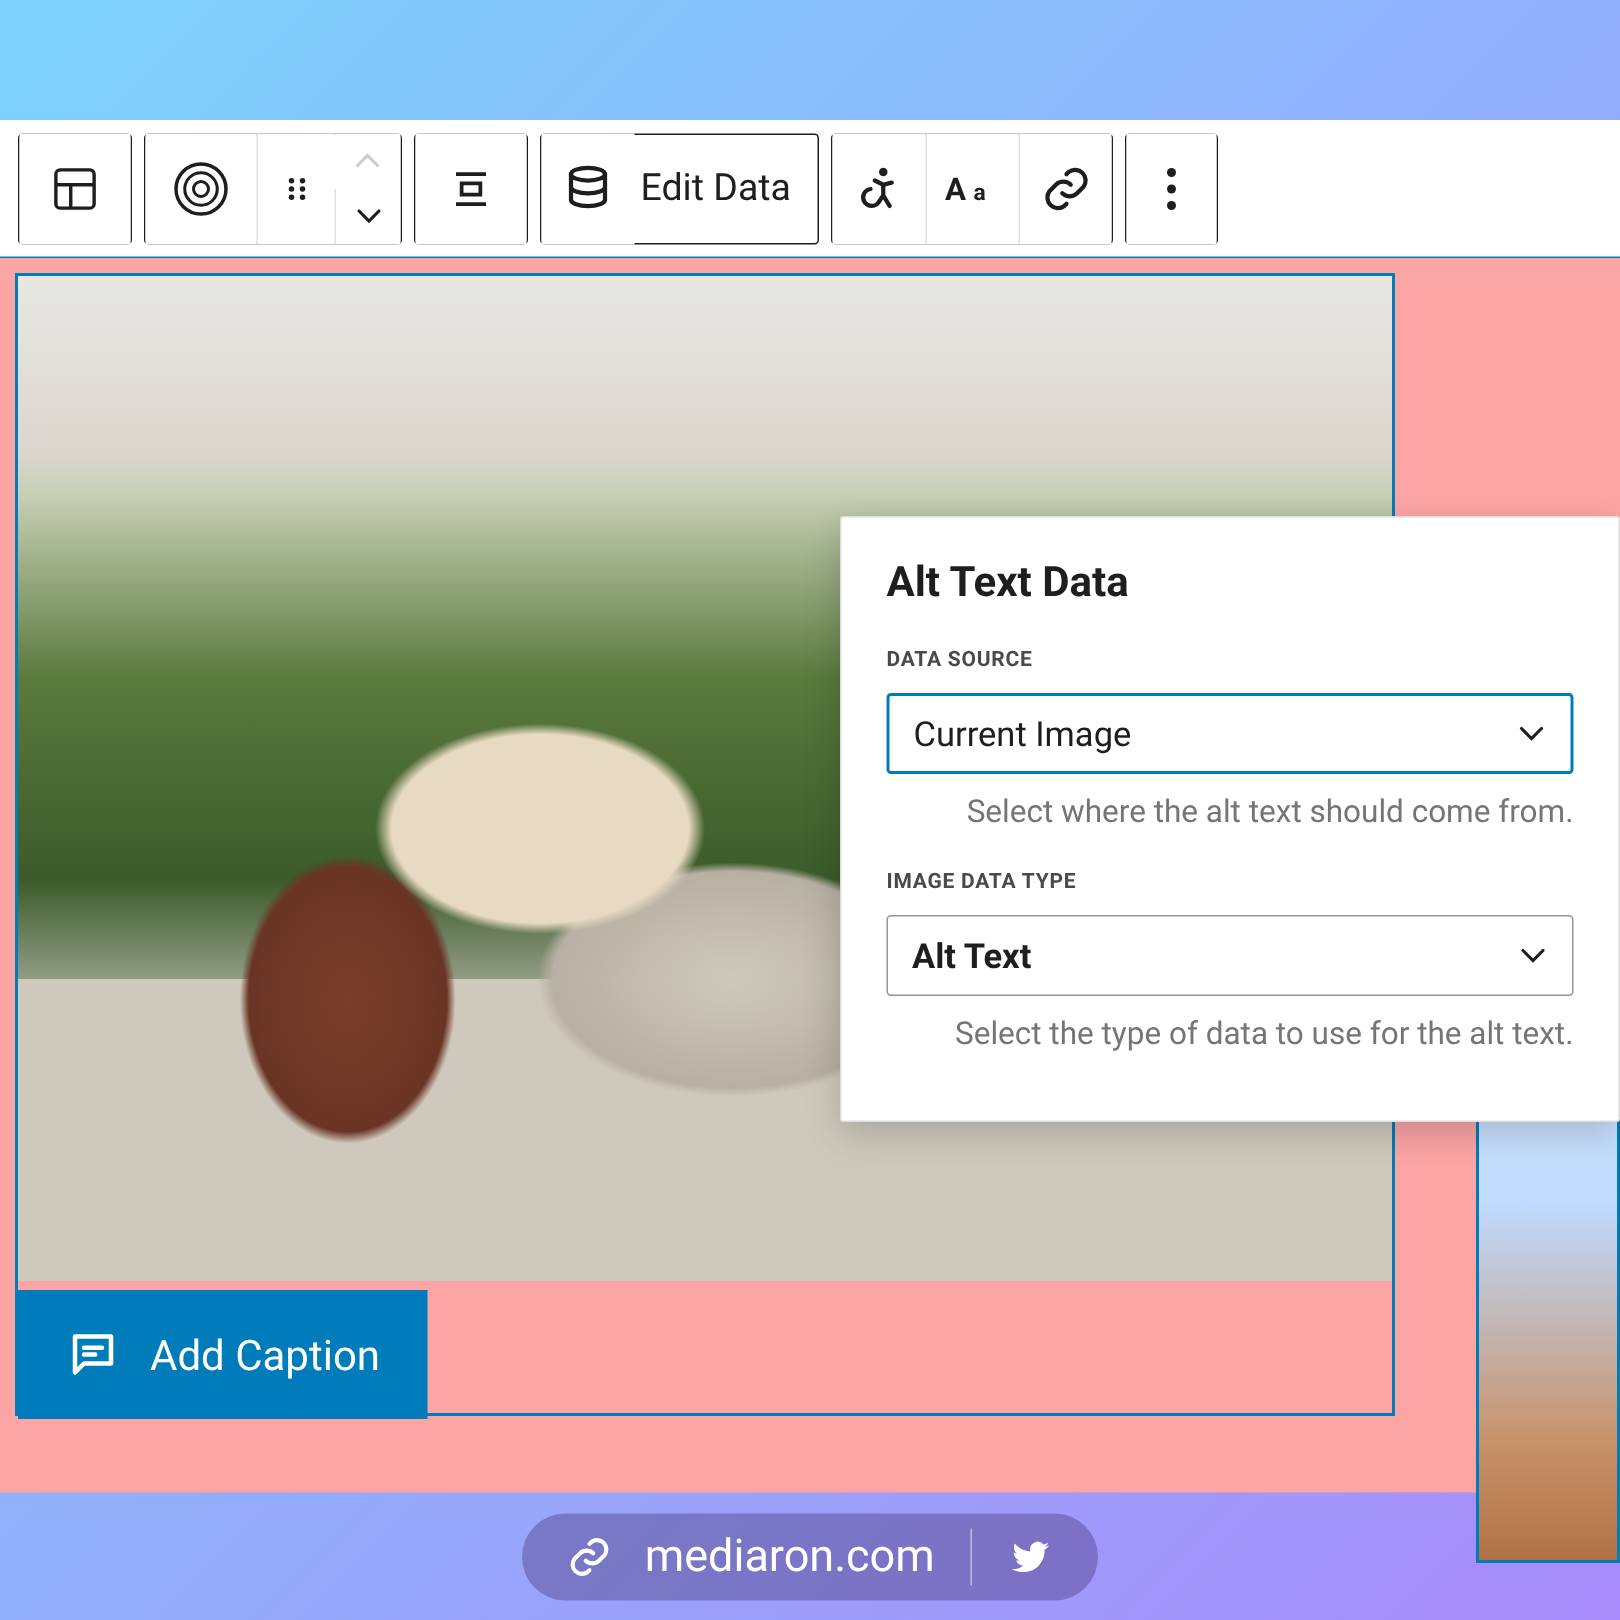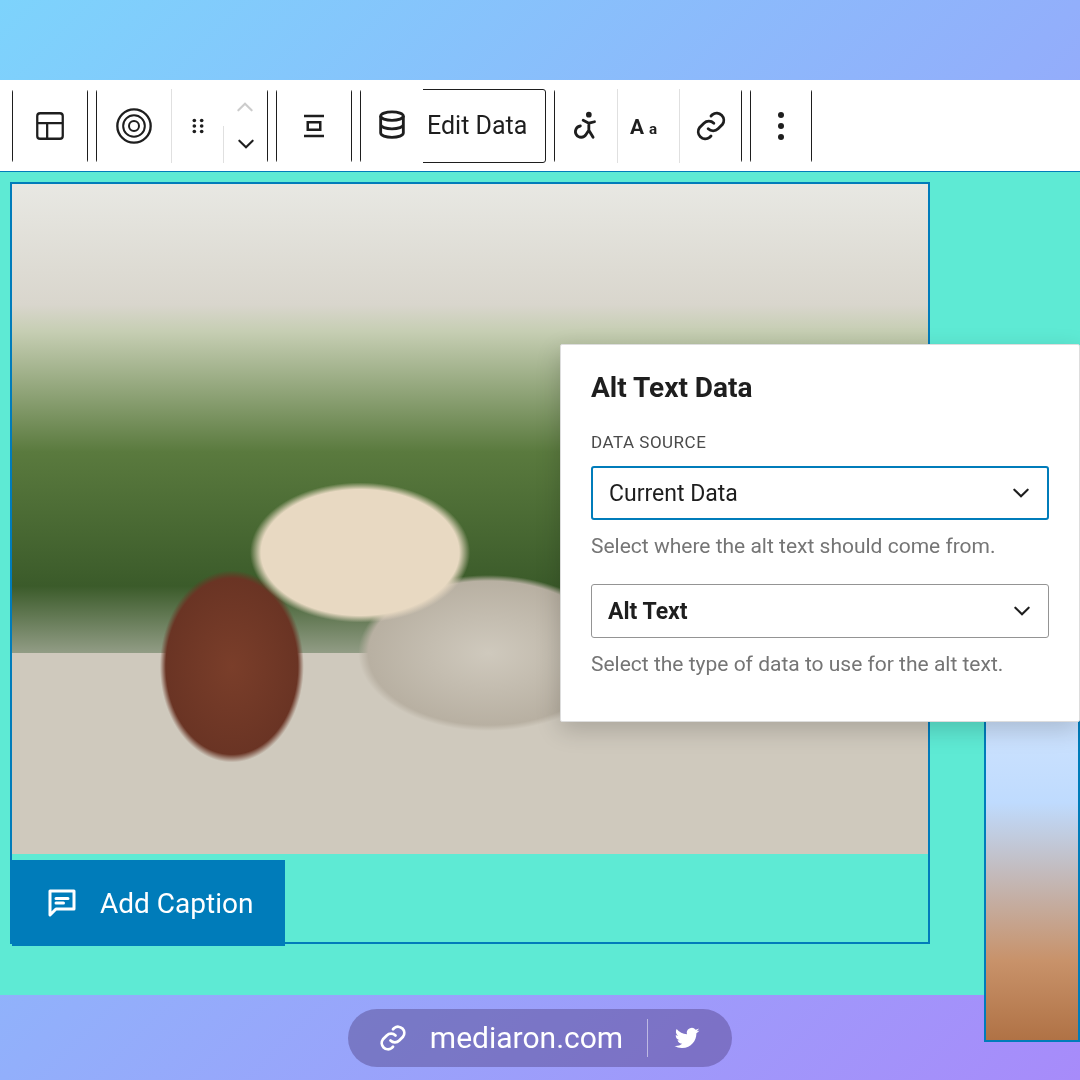--- a/index.html
+++ b/index.html
@@ -1,17 +1,17 @@
 <!DOCTYPE html>
 <html><head>
 <meta charset="utf-8">
 <style>
   * { margin:0; padding:0; box-sizing:border-box; font-family:-apple-system,BlinkMacSystemFont,'Segoe UI',Roboto,sans-serif; }
   body { width:1080px; height:1080px; overflow:hidden; background:linear-gradient(135deg,#7dd3fc 0%,#a78bfa 100%); position:relative; }
-  .content-window { position:absolute; top:80px; left:0; right:0; bottom:85px; background:#5eead4; }
+  .content-window { position:absolute; top:80px; left:0; right:0; bottom:85px; background:#fca5a5; }
   
   .toolbar { display:flex; align-items:center; padding:0 12px; gap:8px; height:92px; border-bottom:1px solid #007cba; background:#fff; }
   .tb-group { border:1px solid #1e1e1e; border-radius:3px; display:flex; align-items:center; height:74px; }
   .tb-btn { width:74px; height:74px; display:flex; align-items:center; justify-content:center; background:#fff; border:none; cursor:pointer; }
   .tb-btn + .tb-btn { border-left:1px solid #e0e0e0; }
   .tb-label { font-size:25px; color:#1e1e1e; padding:0 18px 0 4px; white-space:nowrap; }
   .tb-wide { display:flex; align-items:center; height:74px; }
   svg { display:block; }
   
   .editor { position:relative; padding:10px 0 0 0; }
@@ -21,24 +21,24 @@
     radial-gradient(220px 140px at 38% 55%,#e8d9c2 0%,#e8d9c2 45%,transparent 50%),
     radial-gradient(120px 160px at 24% 72%,#7a3e2a 0%,#6a3424 55%,transparent 60%),
     radial-gradient(200px 120px at 52% 70%,#cfc9bd 0%,#b8b0a2 60%,transparent 65%),
     linear-gradient(180deg,transparent 70%,#cfc9bd 70%);}
   .caption-area { height:88px; display:flex; align-items:center; }
   .add-caption-btn { background:#007cba; color:#fff; border:none; height:86px; padding:0 32px; display:flex; align-items:center; gap:20px; font-size:28px; cursor:pointer;margin-top:10px; }
   .thumb-right { position:absolute; right:0; top:470px; width:96px; height:400px; border:2px solid #007cba; background:linear-gradient(180deg,#dbeafe 0%,#bfdbfe 40%,#c8926a 80%,#b07245 100%); }
   
   .popover { position:absolute; top:172px; left:560px; width:520px; background:#fff; border:1px solid #ddd; border-radius:2px; box-shadow:0 8px 24px rgba(0,0,0,.18); padding:26px 30px 30px 30px; }
   .popover h2 { font-size:28px; font-weight:700; color:#1e1e1e; margin-bottom:28px; }
-  .field-label { font-size:17px; font-weight:400; letter-spacing:.5px; text-transform:uppercase; color:#4a4a4a; margin-bottom:14px; }
+  .field-label { font-size:14px; font-weight:700; letter-spacing:.5px; text-transform:uppercase; color:#4a4a4a; margin-bottom:14px; }
   .select { width:100%; height:54px; border:2px solid #007cba; border-radius:3px; display:flex; align-items:center; justify-content:space-between; padding:0 16px; font-size:23px; color:#1e1e1e; background:#fff; cursor:pointer; margin-bottom:14px; }
   .select.secondary { border:1px solid #949494;font-weight:bold; }
-  .help { font-size:21px; color:#757575; margin-bottom:26px; }
+  .help { font-size:21px; color:#757575; margin-bottom:26px;text-align:right; }
   
   .footer { position:absolute; left:0; right:0; bottom:0; height:85px; display:flex; align-items:center; justify-content:center; gap:22px; }
   .badge { display:flex; align-items:center; gap:22px; color:#fff; font-size:30px; }
   .badges-wrap { display:flex; align-items:center; gap:24px; background:rgba(60,40,100,.35); border-radius:999px; padding:10px 30px; }
   .divider { width:1px; height:38px; background:rgba(255,255,255,.5); }
 </style>
 </head>
 <body>
 
 <div class="content-window">
@@ -143,27 +143,28 @@
         </button>
       </div>
     </div>
     <div class="thumb-right"></div>
 
     <div class="popover">
       <h2>Alt Text Data</h2>
 
       <div class="field-label">DATA SOURCE</div>
       <div class="select" role="button">
-        <span>Current Data</span>
+        <span>Current Image</span>
         <svg width="20" height="14" viewBox="0 0 24 16">
             <path d="M4 4l8 8 8-8" fill="none" stroke="#1e1e1e" stroke-width="2.5" stroke-linecap="round"></path>
           </svg>
       </div>
       <div class="help">Select where the alt text should come from.</div>
 
+      <div class="field-label">IMAGE DATA TYPE</div>
       <div class="select secondary" role="button">
         <span>Alt Text</span>
         <svg width="20" height="14" viewBox="0 0 24 16">
             <path d="M4 4l8 8 8-8" fill="none" stroke="#1e1e1e" stroke-width="2.5" stroke-linecap="round"></path>
           </svg>
       </div>
       <div class="help" style="margin-bottom:15px">Select the type of data to use for the alt text.</div>
     </div>
   </div>
 </div>

